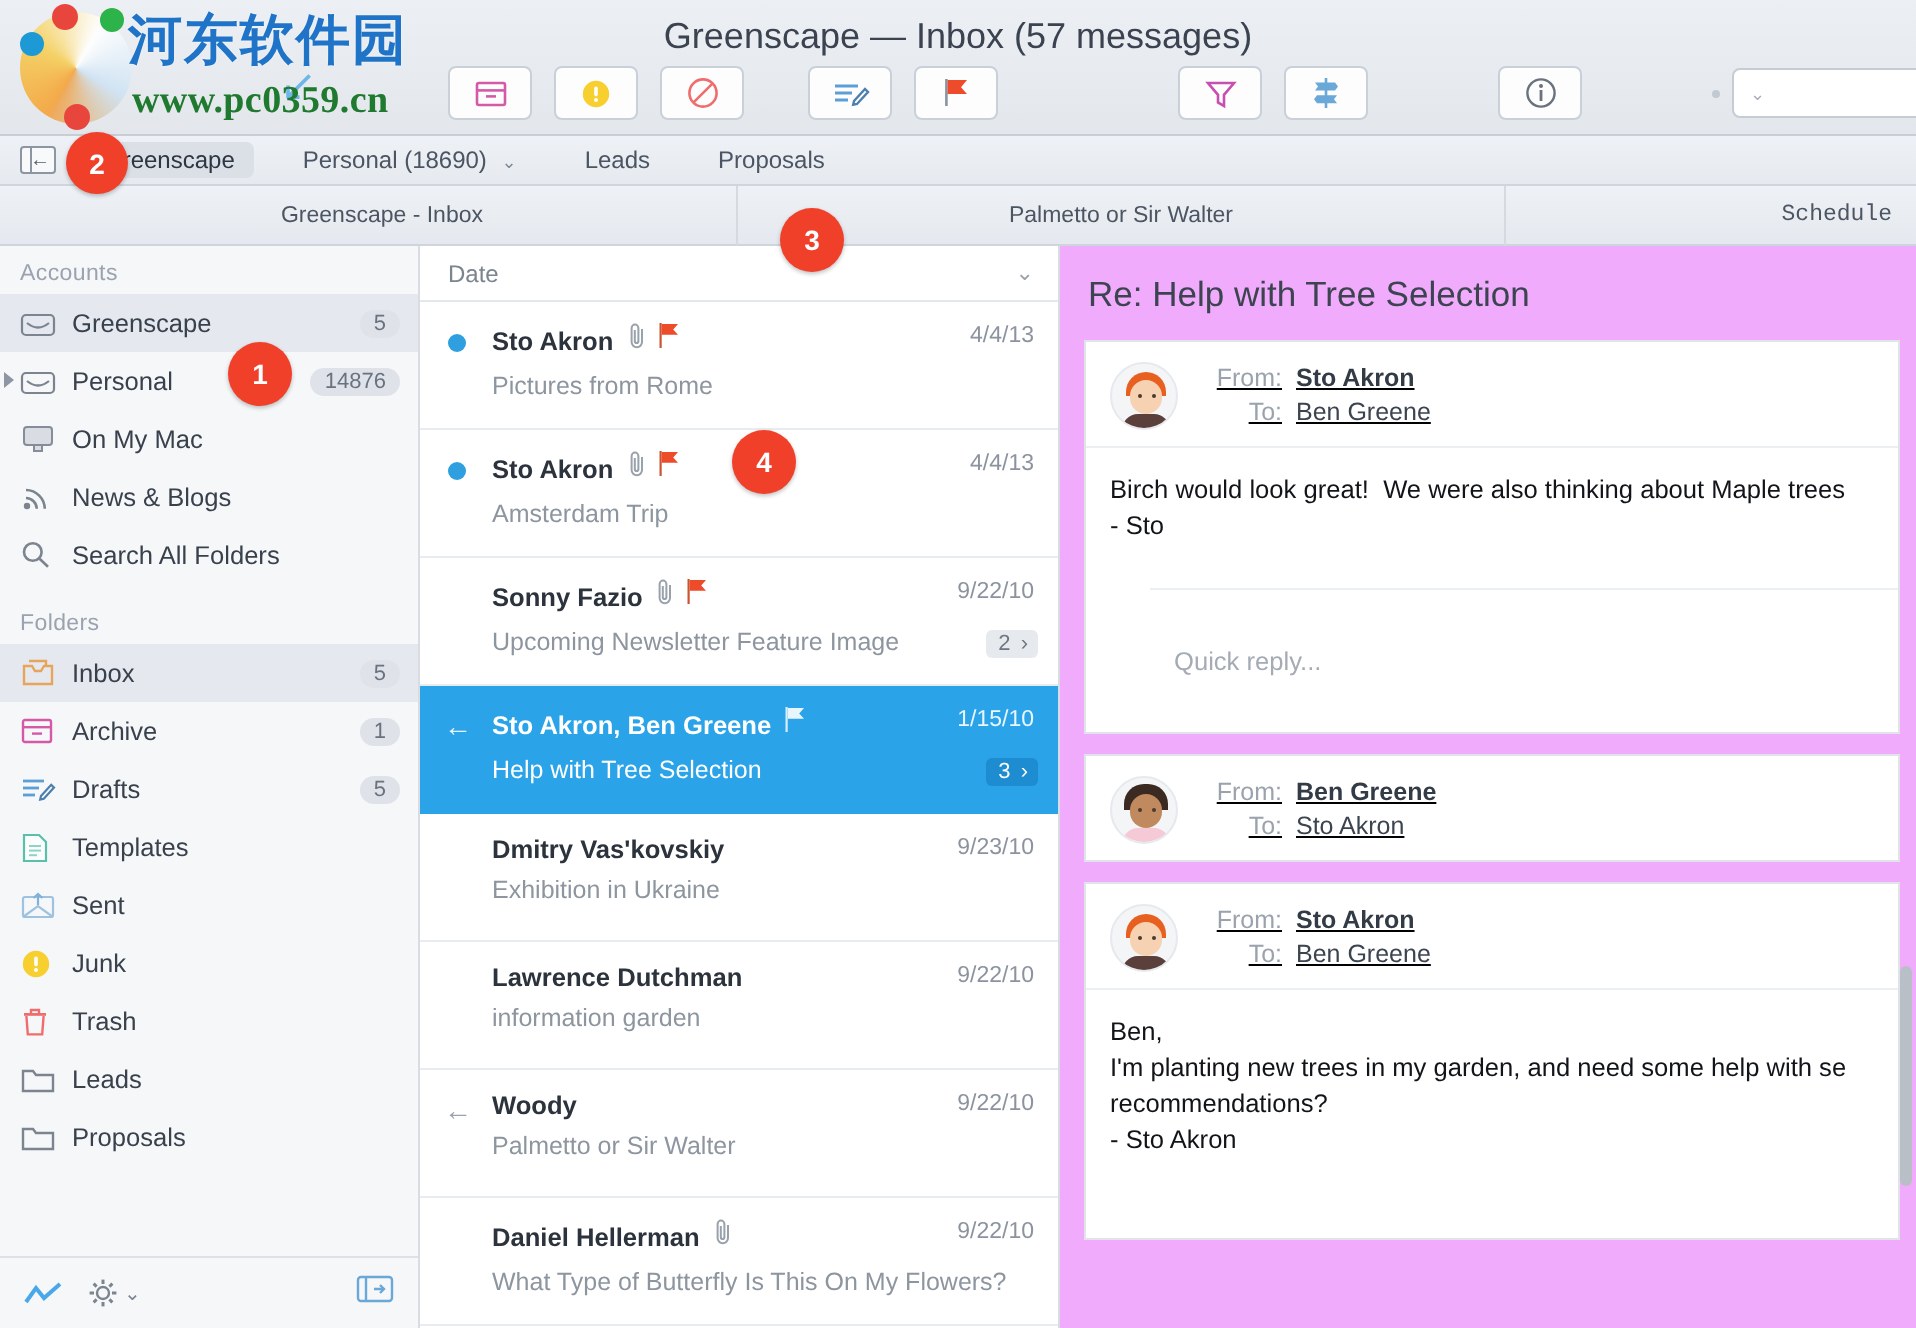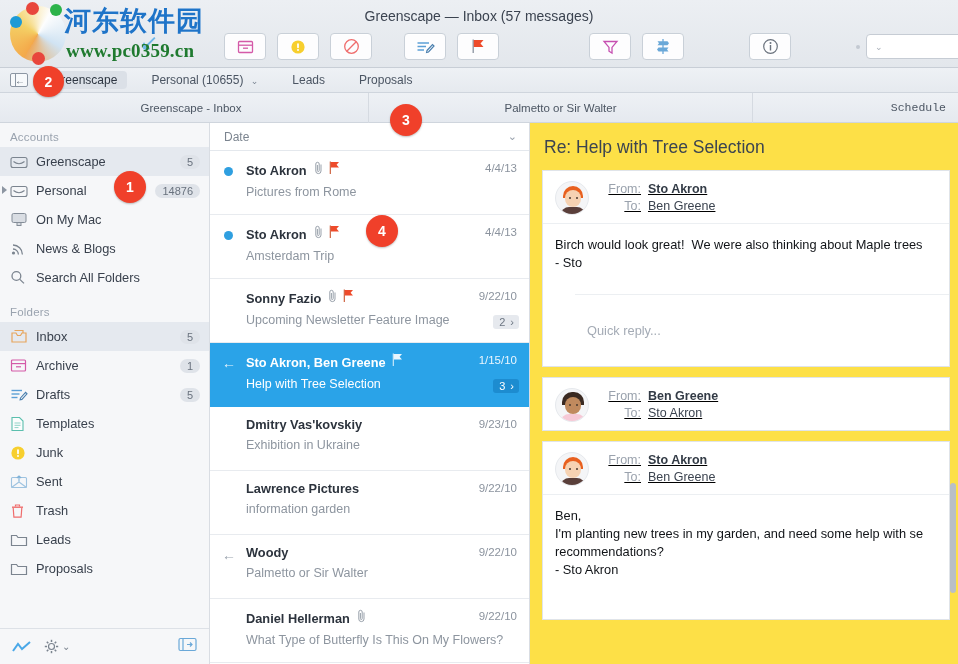--- a/index.html
+++ b/index.html
@@ -13,21 +13,21 @@
   #app { position: relative; width: 958px; height: 664px; }
 
   
   .titlebar {
     position: absolute; left:0; top:0; width:958px; height:68px;
     background: linear-gradient(to bottom, #eceff3 0%, #e3e7ec 100%);
     border-bottom: 1px solid #c8ced6;
   }
   .win-title {
     position:absolute; left:0; top:8px; width:958px; text-align:center;
-    font-size: 14px; color:#3d4category; color:#3c4450;
+    font-size: 18px; color:#3d4category; color:#3c4450;
   }
   .win-title { color:#3b4350; }
 
   
   .logo-wrap { position:absolute; left:4px; top:0px; width:220px; height:68px; overflow:hidden; }
   .logo-badge {
     position:absolute; left:6px; top:6px; width:56px; height:56px; border-radius:50%;
     background: conic-gradient(from 210deg, #f5a33c, #f5cf5a, #ffffff, #cfe3f3, #f0a34a);
     opacity:.92;
   }
@@ -172,21 +172,21 @@
   .mrow.sel .subject { color:#ffffff; }
   .thread {
     position:absolute; right:10px; bottom:13px; font-size:11px; color:#6d7682;
     background:#e6e9ee; border-radius:3px; padding:1px 5px 1px 6px;
   }
   .mrow.sel .thread { background:#1d8cd0; color:#fff; }
 
   
   .reader {
     position:absolute; left:530px; top:123px; width:428px; height:541px;
-    background:#fde047; overflow:hidden;
+    background:#f0abfc; overflow:hidden;
   }
   .reader-title {
     padding:14px 0 12px 14px; font-size:17.5px; color:#3b4插; color:#3c4450;
   }
   .reader-title { color:#3c4450; }
   .msgcard {
     margin:0 8px 10px 12px; background:#ffffff; border:1px solid #e0e4e9;
   }
   .msghead { display:flex; padding:10px 12px 8px 12px; border-bottom:1px solid #eceff2;text-decoration:underline; }
   .avatar {
@@ -324,21 +324,21 @@
   </div>
 
   <div class="tabbar">
     <div class="sb-toggle">
         <span>←</span>
       </div>
     <div class="tab active">
       <span>Greenscape</span>
     </div>
     <div class="tab">
-      <span>Personal (10655)</span>
+      <span>Personal (18690)</span>
       <span class="caret">⌄</span>
     </div>
     <div class="tab">
       <span>Leads</span>
     </div>
     <div class="tab">
       <span>Proposals</span>
     </div>
   </div>
 
@@ -452,38 +452,38 @@
               <line x1="4.5" y1="7" x2="10.5" y2="7" stroke="#8fd3c7" stroke-width="1"></line>
               <line x1="4.5" y1="9.3" x2="10.5" y2="9.3" stroke="#8fd3c7" stroke-width="1"></line>
               <line x1="4.5" y1="11.6" x2="8.5" y2="11.6" stroke="#8fd3c7" stroke-width="1"></line>
             </svg>
         </span>
         <span class="lbl">Templates</span>
       </div>
 
       <div class="side-row">
         <span class="ico">
+          <svg width="18" height="14" viewBox="0 0 18 14">
+              <rect x="1.5" y="2.5" width="15" height="10" rx="1" fill="none" stroke="#9ec3e0" stroke-width="1.1"></rect>
+              <path d="M1.5 12.5 L9 7 L16.5 12.5" fill="none" stroke="#9ec3e0" stroke-width="1.1"></path>
+              <path d="M9 1 L9 6.5 M6.8 3 L9 1 L11.2 3" fill="none" stroke="#7fb2d8" stroke-width="1.1"></path>
+            </svg>
+        </span>
+        <span class="lbl">Sent</span>
+      </div>
+
+      <div class="side-row">
+        <span class="ico">
           <svg width="16" height="16" viewBox="0 0 16 16">
               <circle cx="8" cy="8" r="6.6" fill="#f7cf2e"></circle>
               <rect x="7.1" y="4.2" width="1.8" height="5" rx=".9" fill="#fff"></rect>
               <circle cx="8" cy="11" r="1" fill="#fff"></circle>
             </svg>
         </span>
         <span class="lbl">Junk</span>
-      </div>
-
-      <div class="side-row">
-        <span class="ico">
-          <svg width="18" height="14" viewBox="0 0 18 14">
-              <rect x="1.5" y="2.5" width="15" height="10" rx="1" fill="none" stroke="#9ec3e0" stroke-width="1.1"></rect>
-              <path d="M1.5 12.5 L9 7 L16.5 12.5" fill="none" stroke="#9ec3e0" stroke-width="1.1"></path>
-              <path d="M9 1 L9 6.5 M6.8 3 L9 1 L11.2 3" fill="none" stroke="#7fb2d8" stroke-width="1.1"></path>
-            </svg>
-        </span>
-        <span class="lbl">Sent</span>
       </div>
 
       <div class="side-row">
         <span class="ico">
           <svg width="15" height="16" viewBox="0 0 15 16">
               <rect x="2" y="3.5" width="11" height="1.4" fill="#ef6d6d"></rect>
               <path d="M3.2 5 L3.9 14.2 L11.1 14.2 L11.8 5" fill="none" stroke="#ef6d6d" stroke-width="1.2"></path>
               <path d="M5.5 3.5 L5.5 2 L9.5 2 L9.5 3.5" fill="none" stroke="#ef6d6d" stroke-width="1.2"></path>
             </svg>
         </span>
@@ -627,21 +627,21 @@
     <div class="mrow">
       <div class="top">
         <span class="sender">Dmitry Vas'kovskiy</span>
       </div>
       <div class="date">9/23/10</div>
       <div class="subject">Exhibition in Ukraine</div>
     </div>
 
     <div class="mrow">
       <div class="top">
-        <span class="sender">Lawrence Pictures</span>
+        <span class="sender">Lawrence Dutchman</span>
       </div>
       <div class="date">9/22/10</div>
       <div class="subject">information garden</div>
     </div>
 
     <div class="mrow">
       <span class="replied">←</span>
       <div class="top">
         <span class="sender">Woody</span>
       </div>

